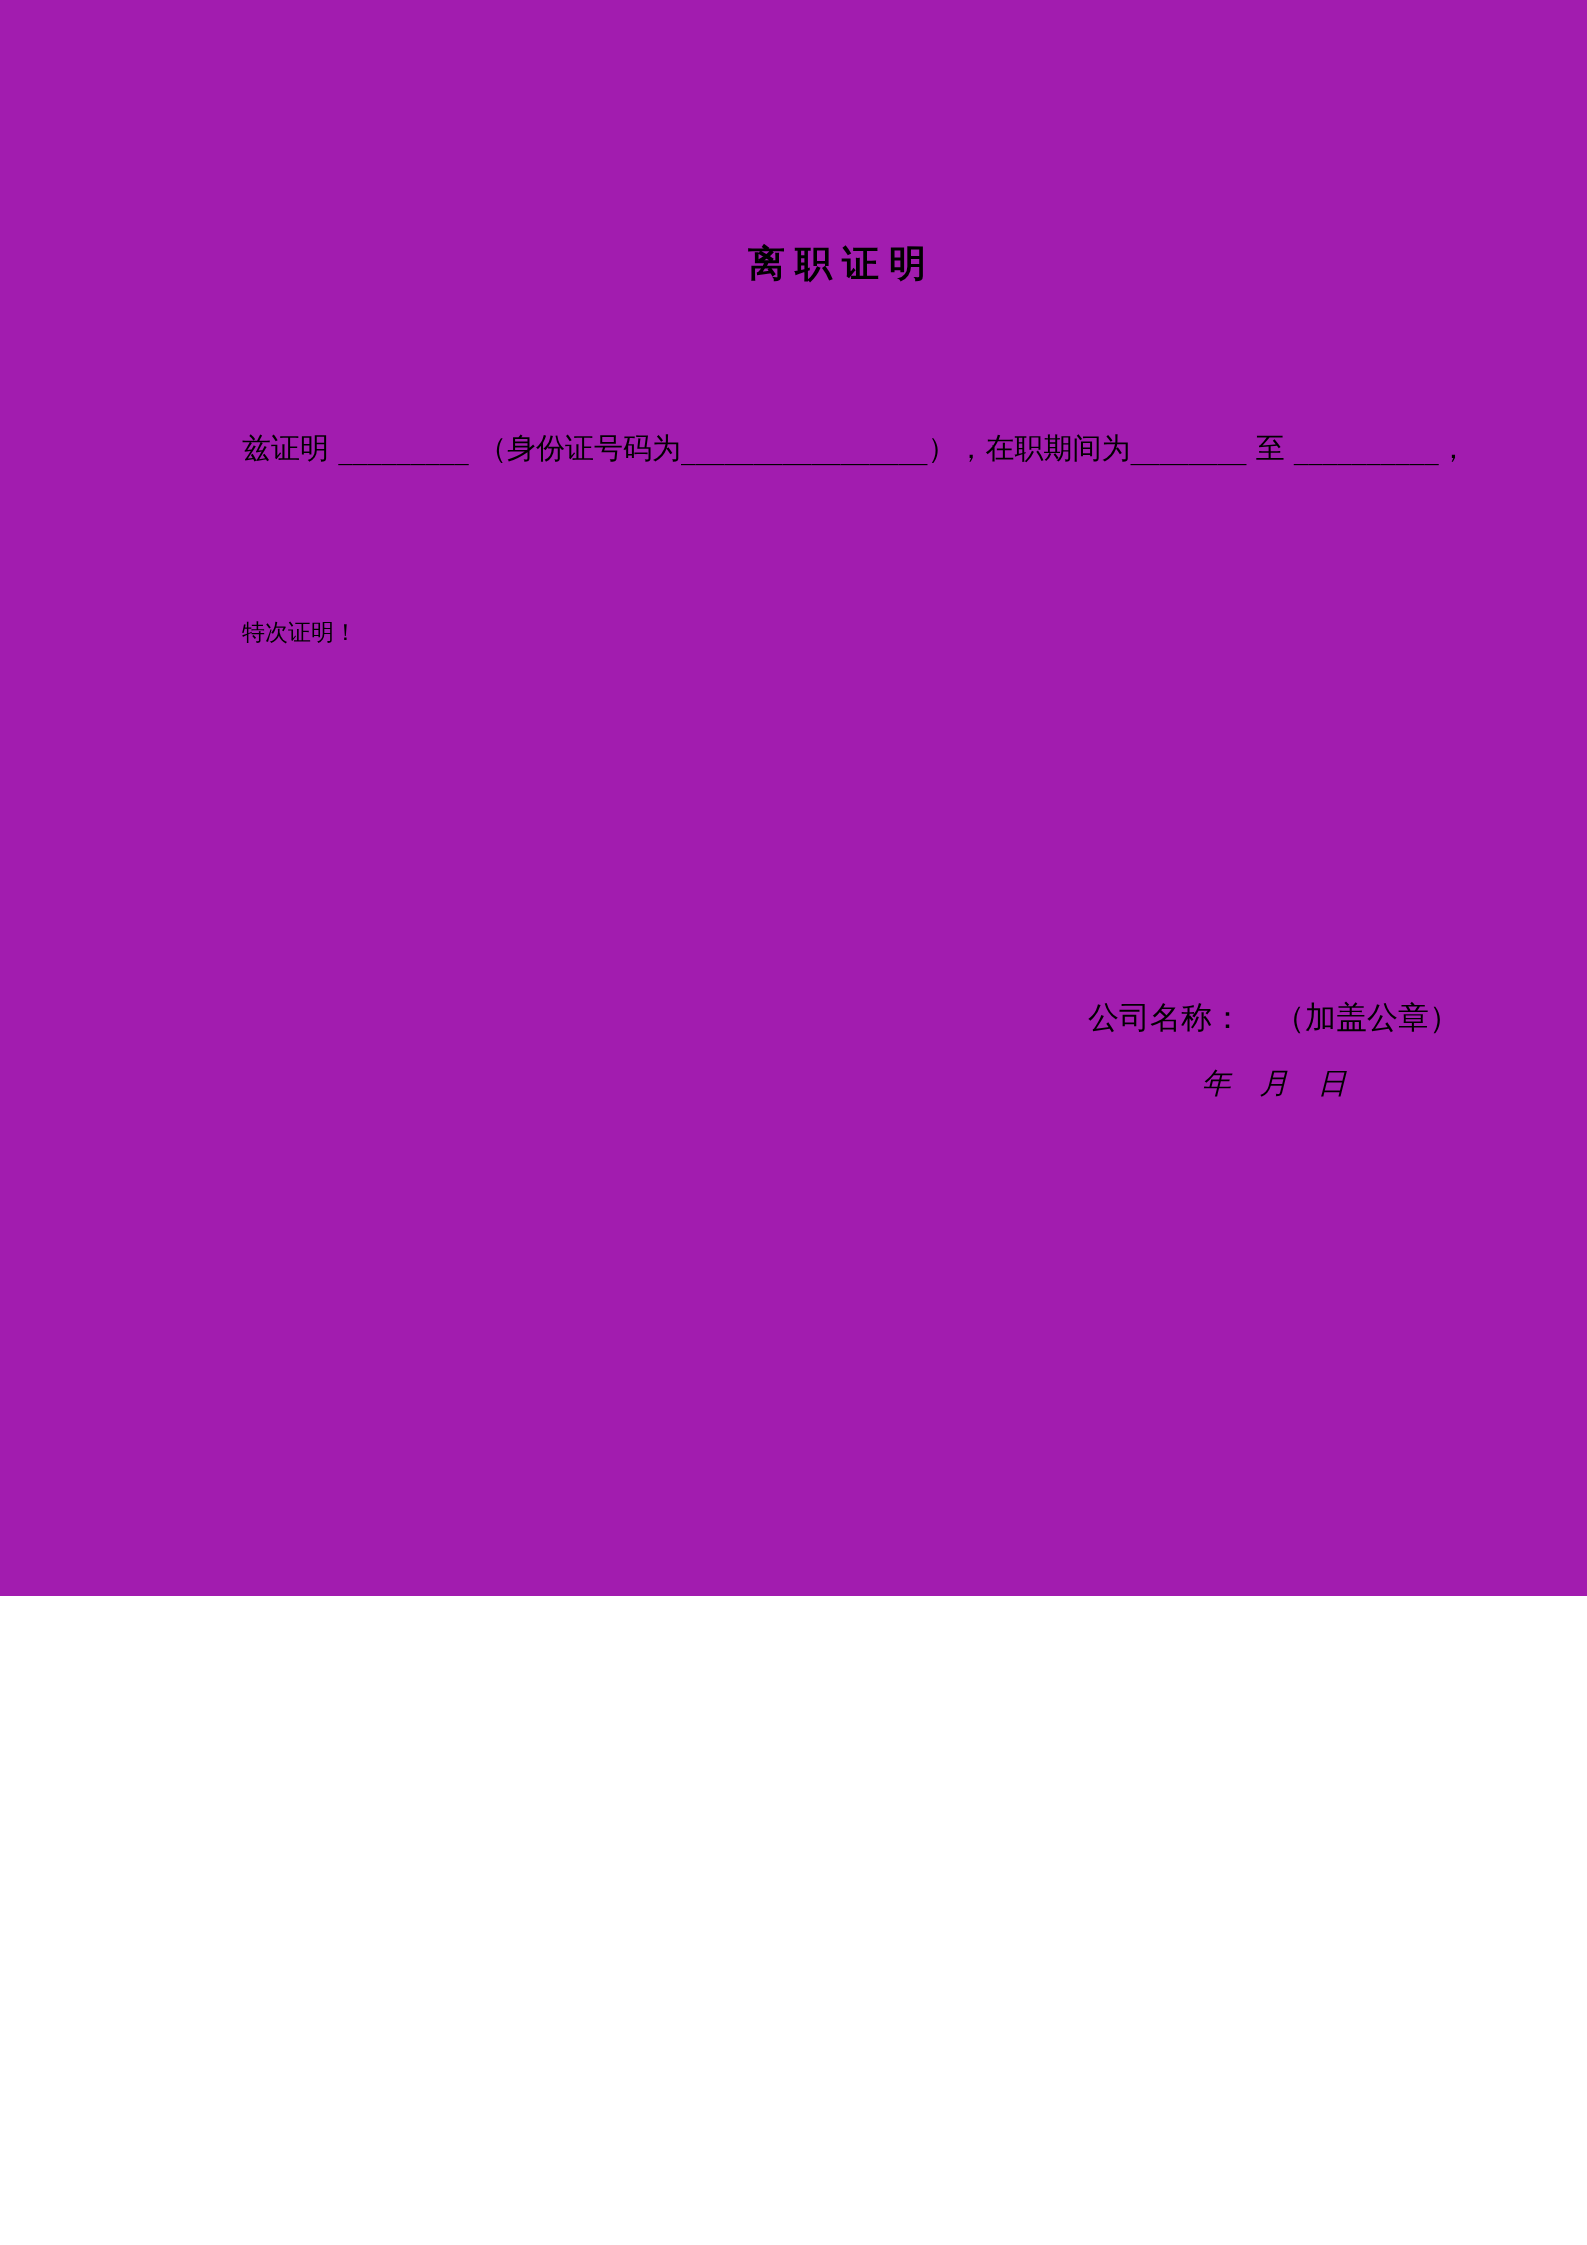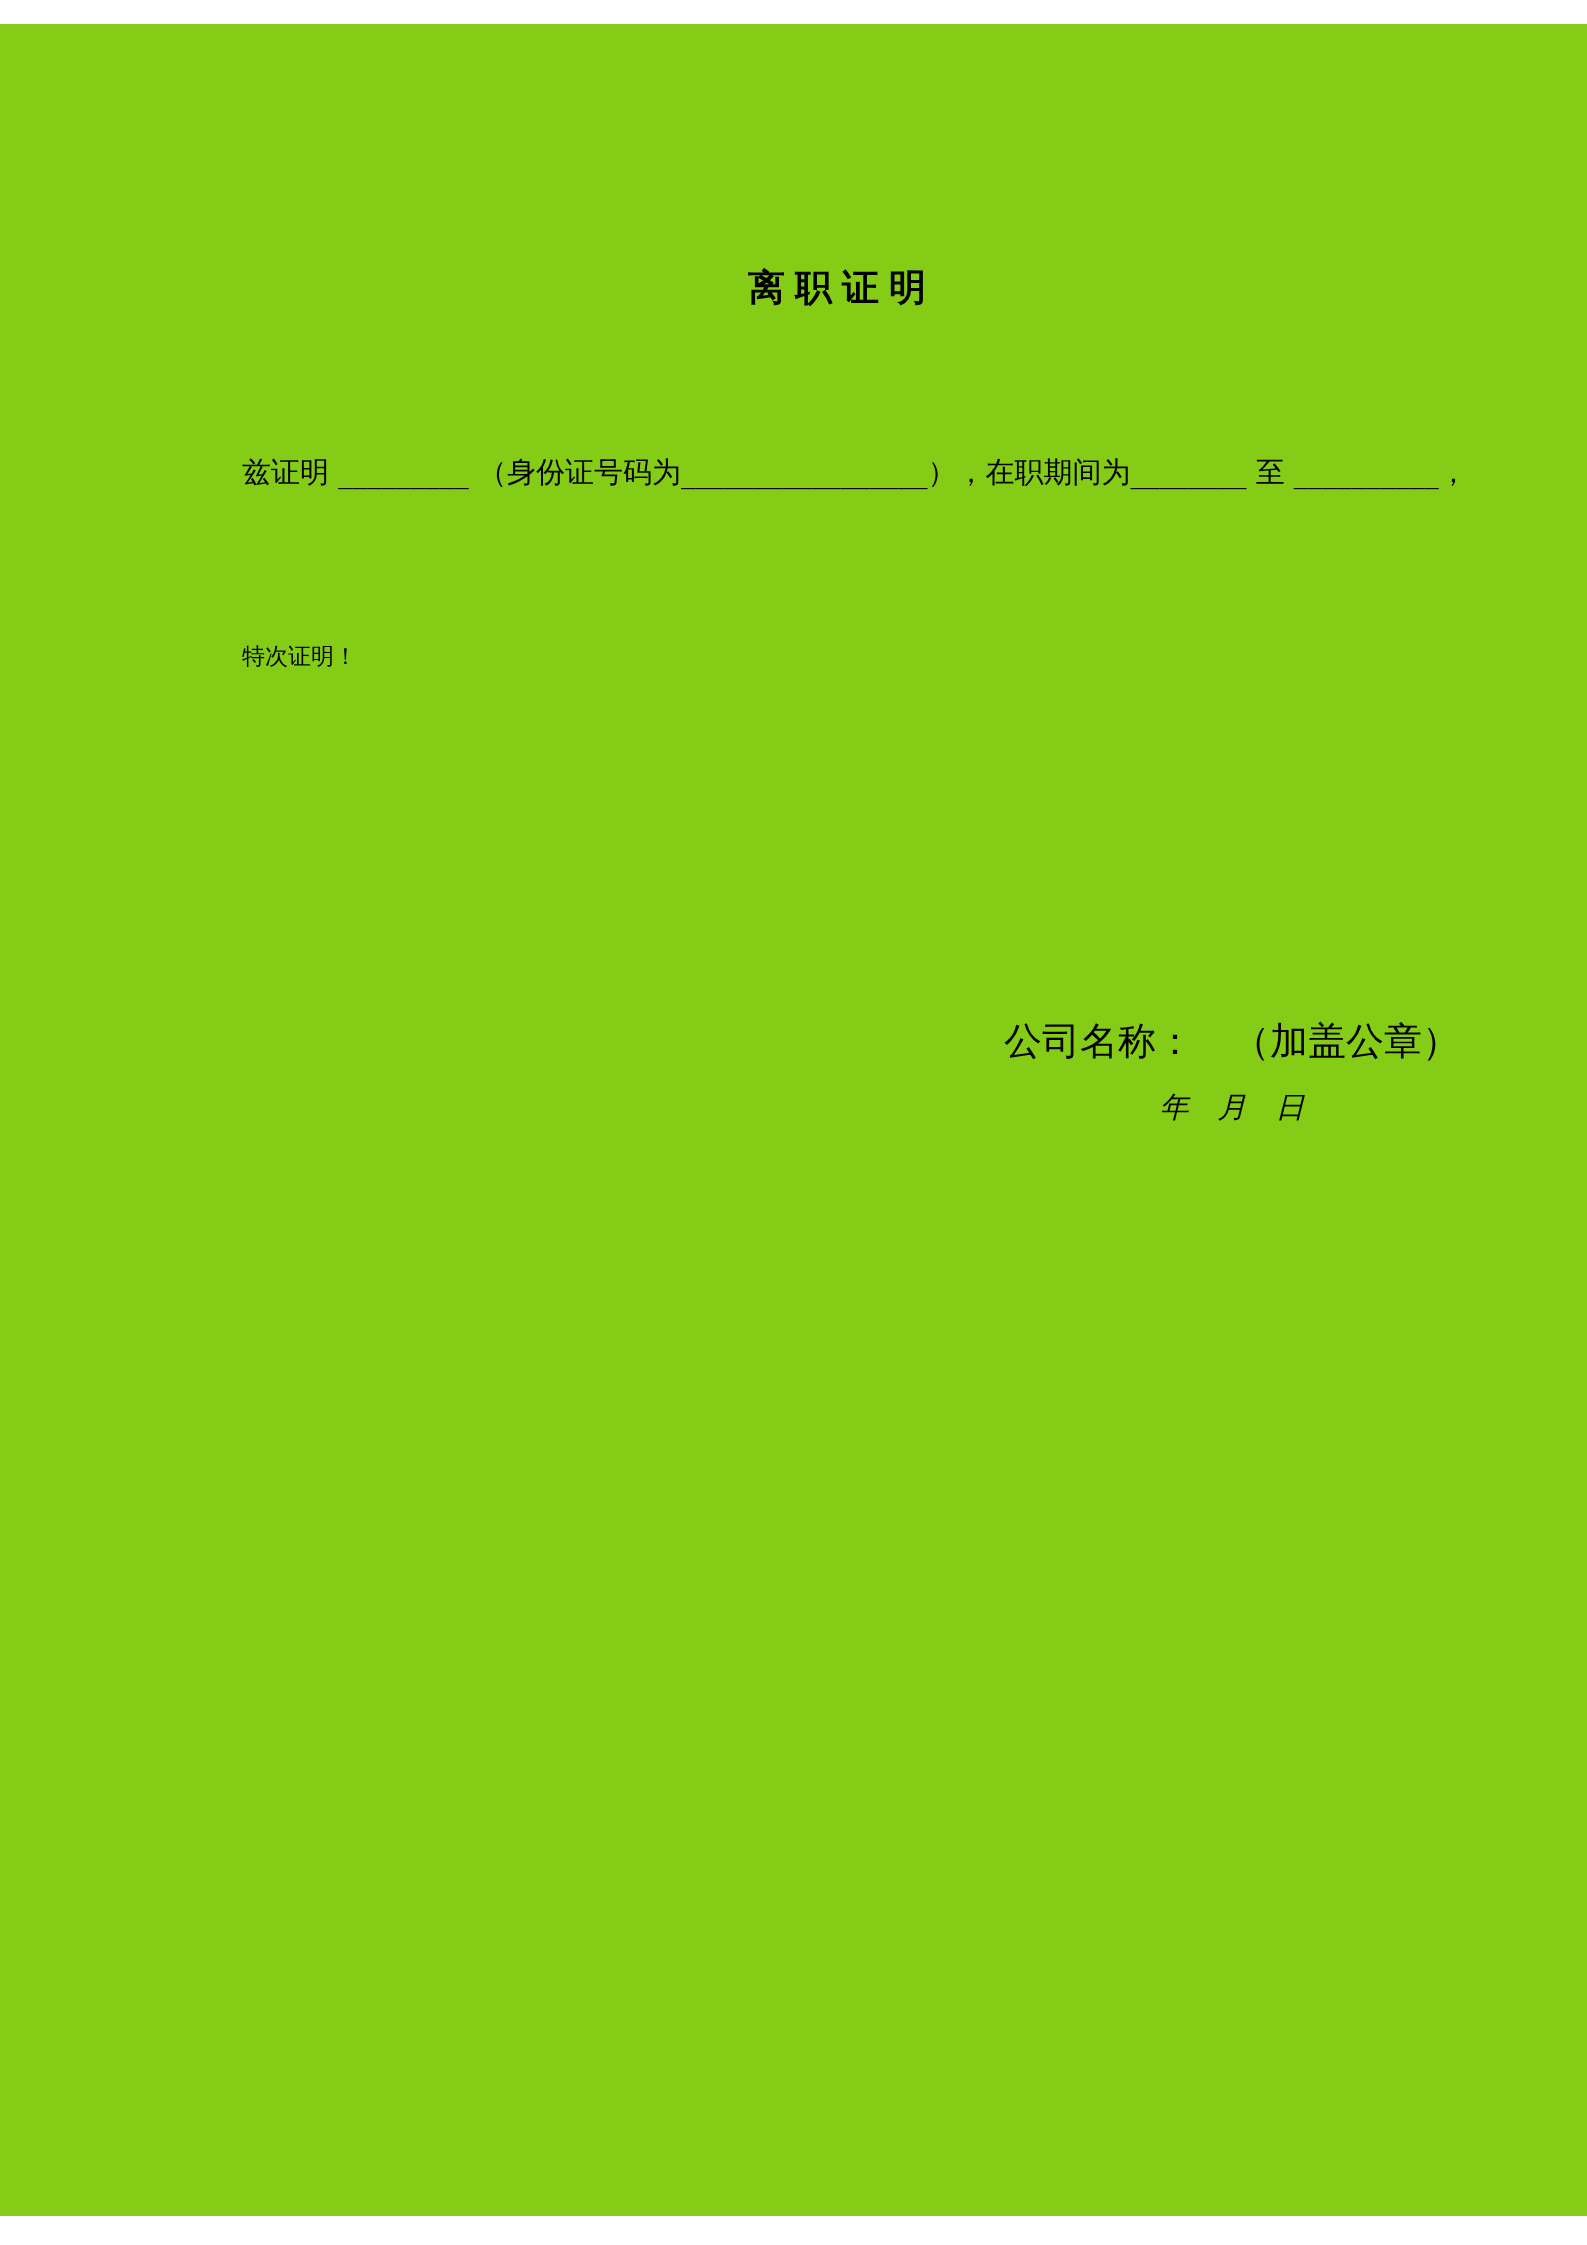--- a/index.html
+++ b/index.html
@@ -3,26 +3,25 @@
 <meta charset="utf-8">
 <style>
   html, body {
     margin: 0;
     padding: 0;
     background: #ffffff;
   }
   .page {
     position: relative;
     width: 1587px;
-    height: 2192px;
-    background: #84cc16;
+    height: 1596px;
+    background: #a21caf;
     color: #000000;
     font-family: "DejaVu Serif", "Liberation Serif", serif;
     overflow: hidden;
-    margin-top: 24px;
   }
   .doc-title {
     position: absolute;
     top: 239px;
     left: 748px;
     font-size: 37px;
     font-weight: bold;
     letter-spacing: 10px;
     white-space: pre;
     line-height: 48px;
@@ -50,21 +49,21 @@
     text-indent: 67px;
     white-space: pre;
   }
   .signature-block {
     position: absolute;
     top: 996px;
     right: 127px;
     text-align: center;
   }
   .company-line {
-    font-size: 38px;
+    font-size: 31px;
     line-height: 42px;
     white-space: pre;
     text-align: left;
   }
   .date-line {
     margin-top: 27px;
     font-size: 29px;
     line-height: 36px;
     white-space: pre;
     text-align: center;

